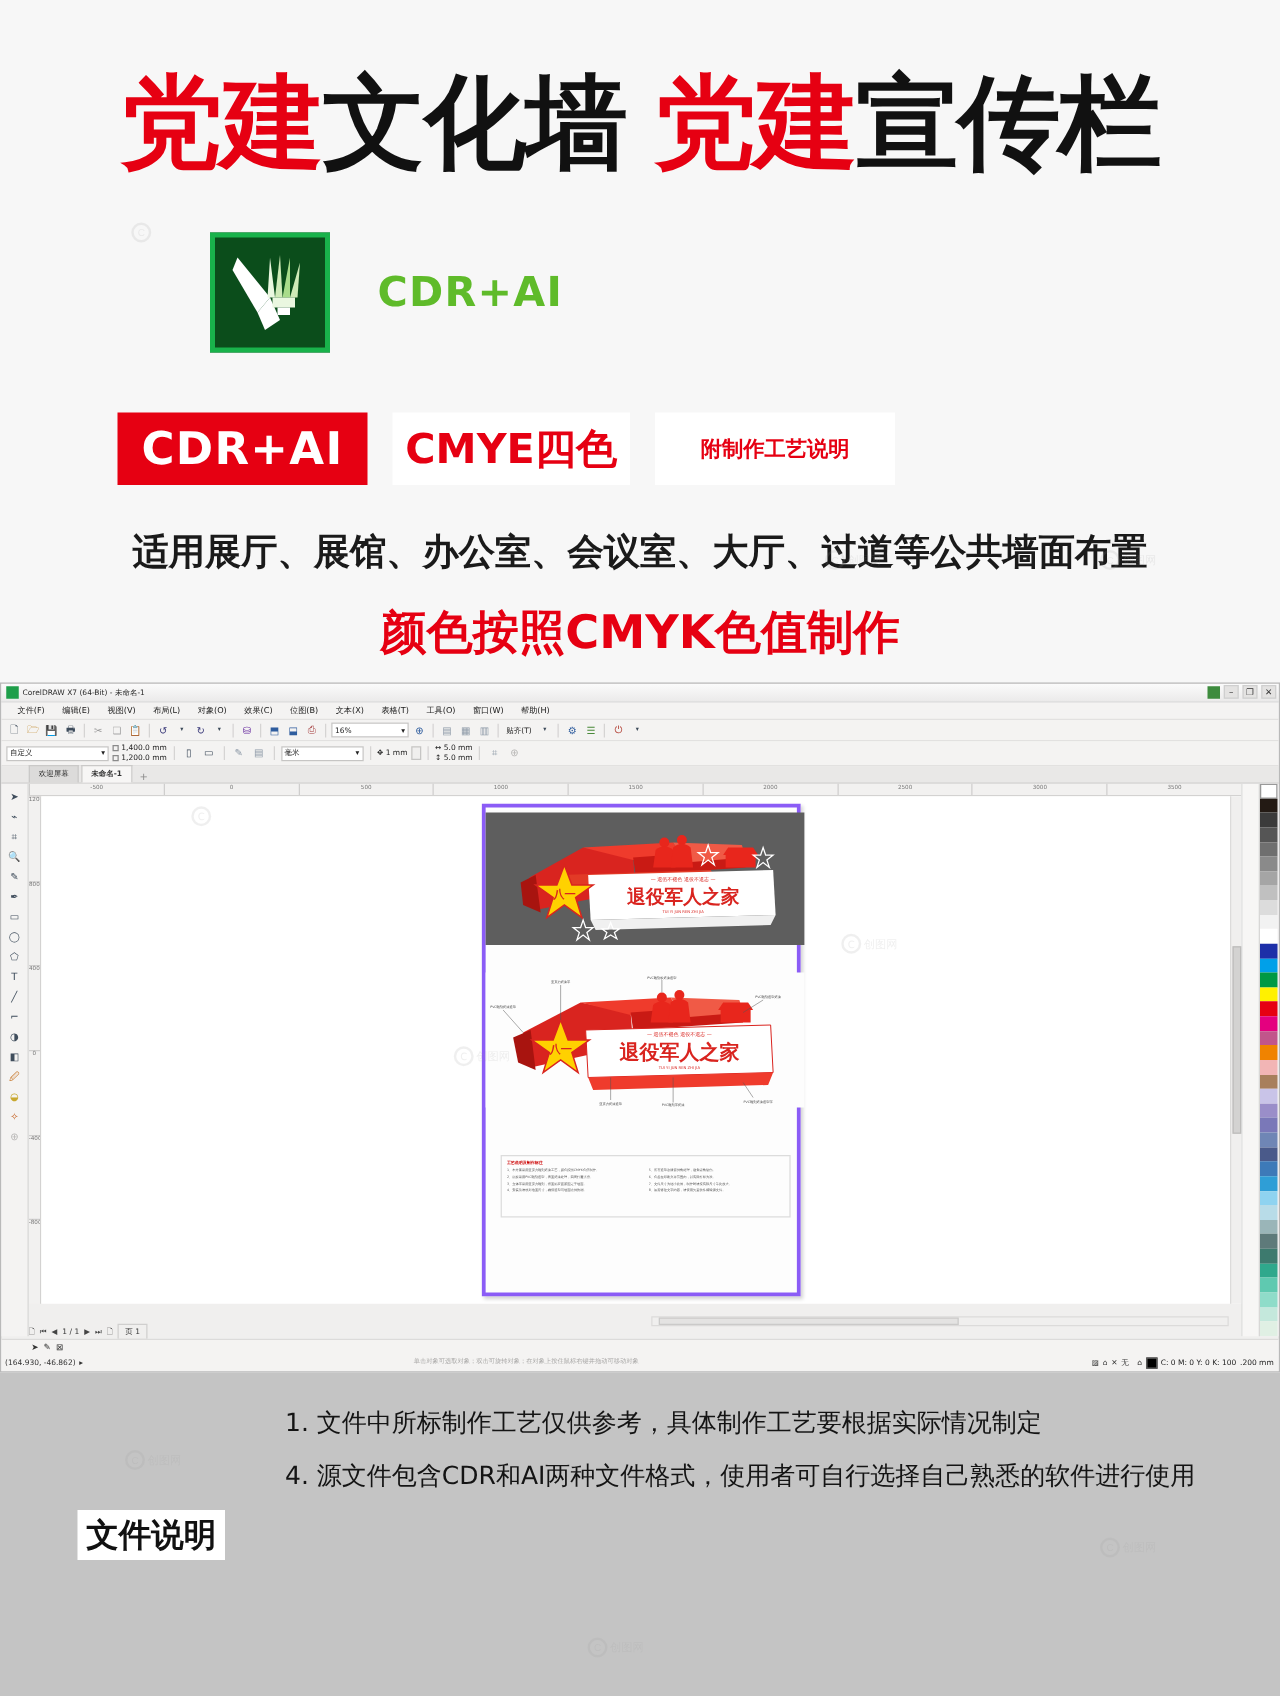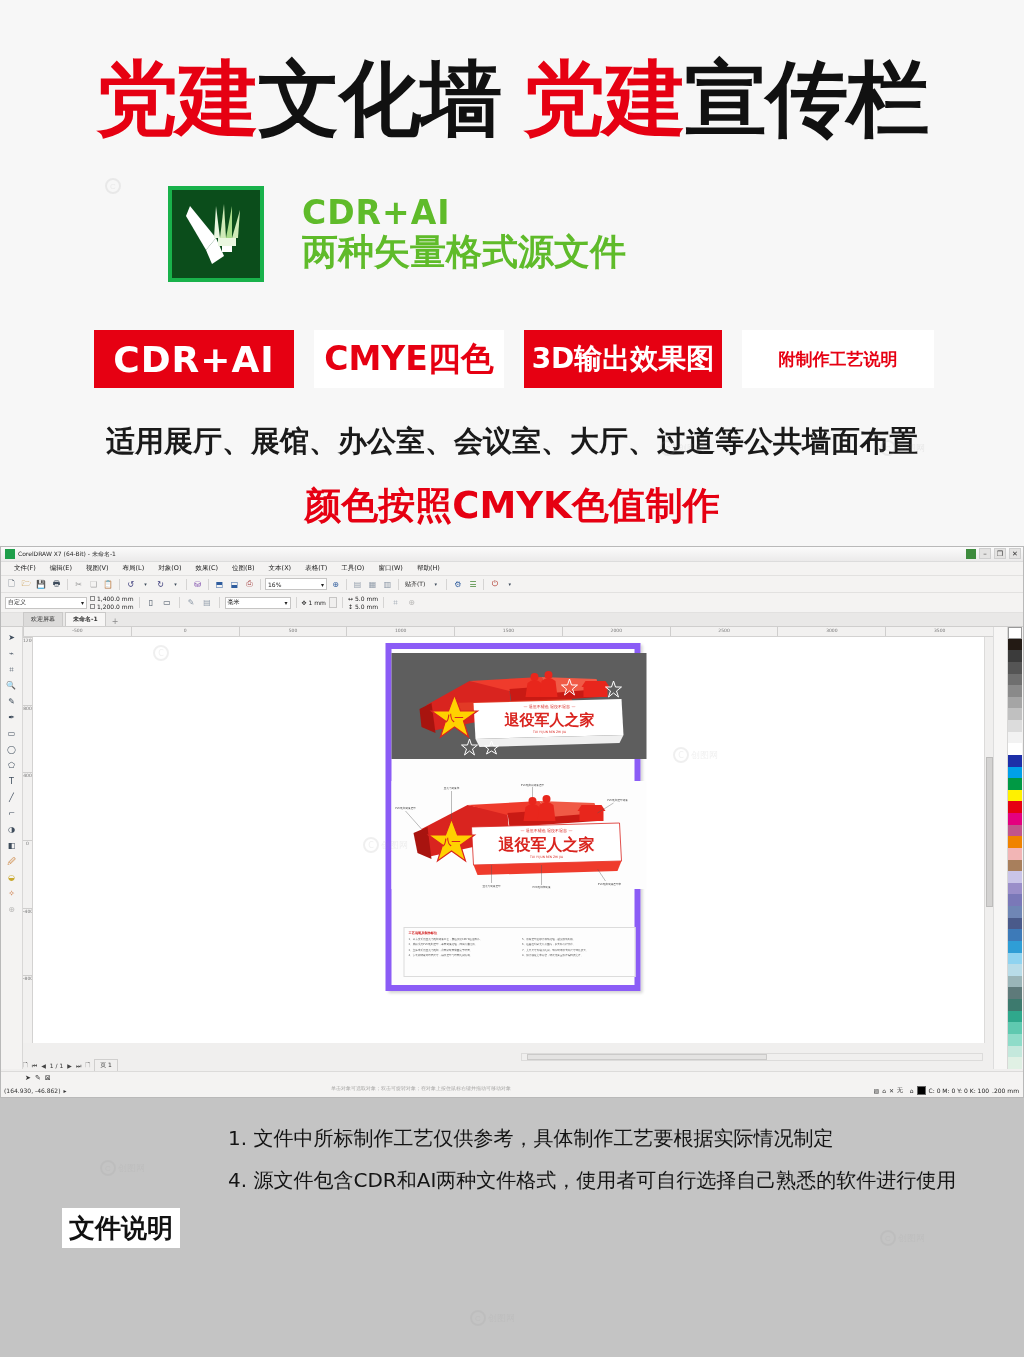--- a/index.html
+++ b/index.html
@@ -160,22 +160,22 @@
   }
   .tool { width: 15px; height: 13px; display: flex; align-items: center; justify-content: center;
           font-size: 8px; color: #3f4d5c; }
 
   .canvas {
     position: absolute; left: 32px; top: 90px; right: 30px; bottom: 54px;
     background: #ffffff; overflow: hidden;
   }
   .artboard {
     position: absolute; left: 50%; top: 6px; transform: translateX(-50%);
-    width: 255px; height: 348px; background: #fdfdfd;
-    border: 6px solid #8b5cf6; box-shadow: 2px 2px 3px rgba(0,0,0,.18);
+    width: 255px; height: 394px; background: #fdfdfd;
+    border: 3px solid #8b5cf6; box-shadow: 2px 2px 3px rgba(0,0,0,.18);
   }
   .art-panel-1 { position: absolute; left: 0; top: 4px; width: 255px; height: 106px; background: #5e5e5e; }
   .art-panel-2 { position: absolute; left: 0; top: 132px; width: 255px; height: 108px; background: #fdfdfd; }
   .art-panel-3 { position: absolute; left: 12px; top: 278px; width: 232px; height: 50px;
                  background: #fdfdfd; border: 1px solid #dcdcdc; }
   .art-svg { position: absolute; left: 0; top: 0; width: 100%; height: 100%; }
 
   .art-notes { position: absolute; left: 4px; top: 3px; right: 4px;
                font-size: 2.6px; color: #555; line-height: 1.5; }
   .art-notes .nt-title { font-size: 3.2px; color: #c00; font-weight: bold; margin-bottom: 2px; }
@@ -276,28 +276,26 @@
           <path d="M40 12 L44 44 L38 44 Z" fill="#eaf7e0"></path>
           <path d="M48 10 L50 44 L44 44 Z" fill="#cfeab8"></path>
           <path d="M56 12 L56 44 L50 44 Z" fill="#a9dc8b"></path>
           <path d="M64 16 L62 44 L56 44 Z" fill="#cfeab8"></path>
           <rect x="42" y="44" width="18" height="8" fill="#eaf7e0"></rect>
           <rect x="46" y="52" width="10" height="6" fill="#ffffff"></rect>
         </svg>
       </div>
       <div class="fmt-text">
         <div class="l1">CDR+AI</div>
-        <div class="l2">两种矢量格式源文件</div>
       </div>
     </div>
 
     <div class="badges">
       <div class="badge fill b1">CDR+AI</div>
       <div class="badge ghost b2">CMYE四色</div>
-      <div class="badge fill b3">3D输出效果图</div>
       <div class="badge ghost b4">附制作工艺说明</div>
     </div>
 
     <div class="subline">适用展厅、展馆、办公室、会议室、大厅、过道等公共墙面布置</div>
     <div class="cdrline">颜色按照CMYK色值制作</div>
 
     <div class="wm" style="left:105px; top:178px;">
       <span class="ring">C</span>
     </div>
     <div class="wm" style="left:660px; top:440px;">

